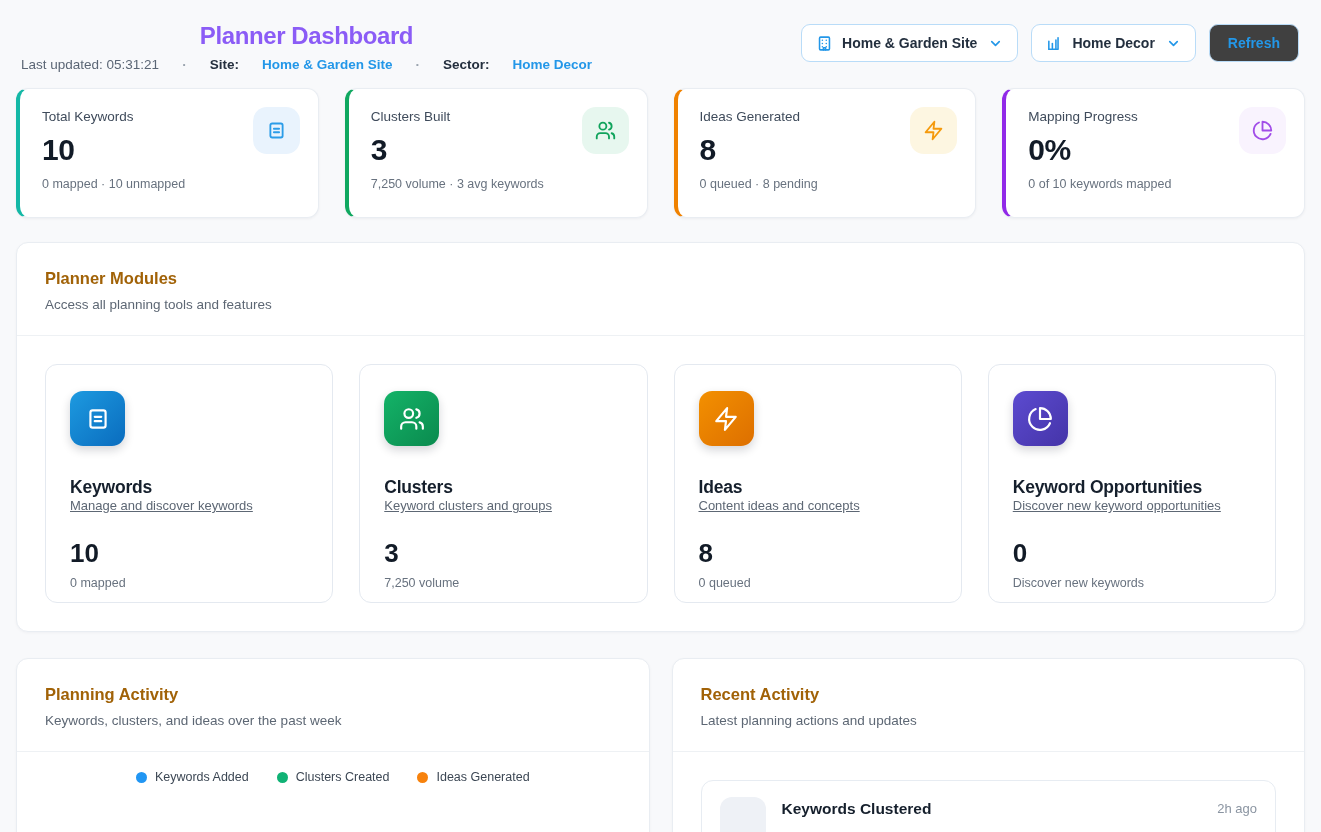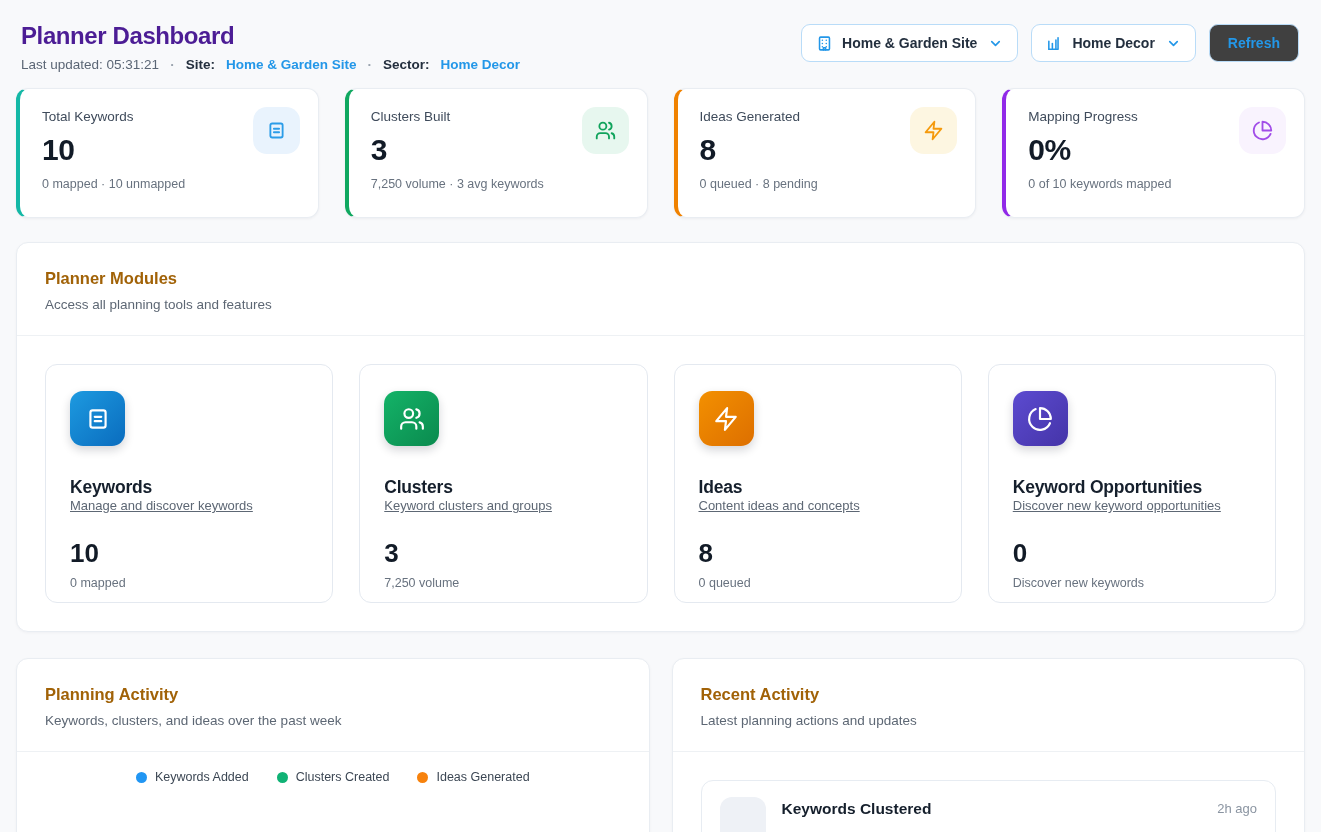--- a/index.html
+++ b/index.html
@@ -2,22 +2,22 @@
 <html><head>
 <meta charset="utf-8">
 <style>
   * { margin:0; padding:0; box-sizing:border-box; }
   html,body { width:1321px; height:832px; overflow:hidden; }
   body { background:#f8f9fb; font-family:"Liberation Sans", sans-serif; color:#16202c; }
   .page { width:1321px; height:832px; padding:14px 16px 0; }
 
   
   .topbar { display:flex; justify-content:space-between; align-items:flex-start; padding:8px 6px 16px 5px; }
-  .page-title { font-size:24px; font-weight:800; letter-spacing:-0.4px; color:#4c1d95; }
-  .subline { margin-top:7px; font-size:13.5px; color:#5b6675; display:flex; align-items:flex-start; gap:11px; }
+  .page-title { font-size:24px; font-weight:800; letter-spacing:-0.4px; color:#8b5cf6;text-align:center; }
+  .subline { margin-top:7px; font-size:13.5px; color:#5b6675; display:flex; align-items:flex-start; gap:23px; }
   .subline .strong { color:#242f3e; font-weight:700; }
   .subline .link { color:#2397e8; font-weight:600; text-decoration:none; cursor:pointer; }
   .subline .sep { color:#9aa3ae; font-weight:700; }
   .controls { display:flex; gap:13px; align-items:center; margin-top:2px; }
   .btn { display:inline-flex; align-items:center; gap:9px; height:38px; padding:0 14px;
          background:#ffffff; border:1px solid #b9dcf8; border-radius:9px; cursor:pointer;
          font-family:inherit; font-size:14px; font-weight:700; color:#232f3e; }
   .btn .b-icon { color:#2397e8; display:flex; }
   .btn .chev { color:#2397e8; display:flex; margin-left:2px; }
   .btn-refresh { color:#2397e8; background:#404040; padding:0 18px; }

